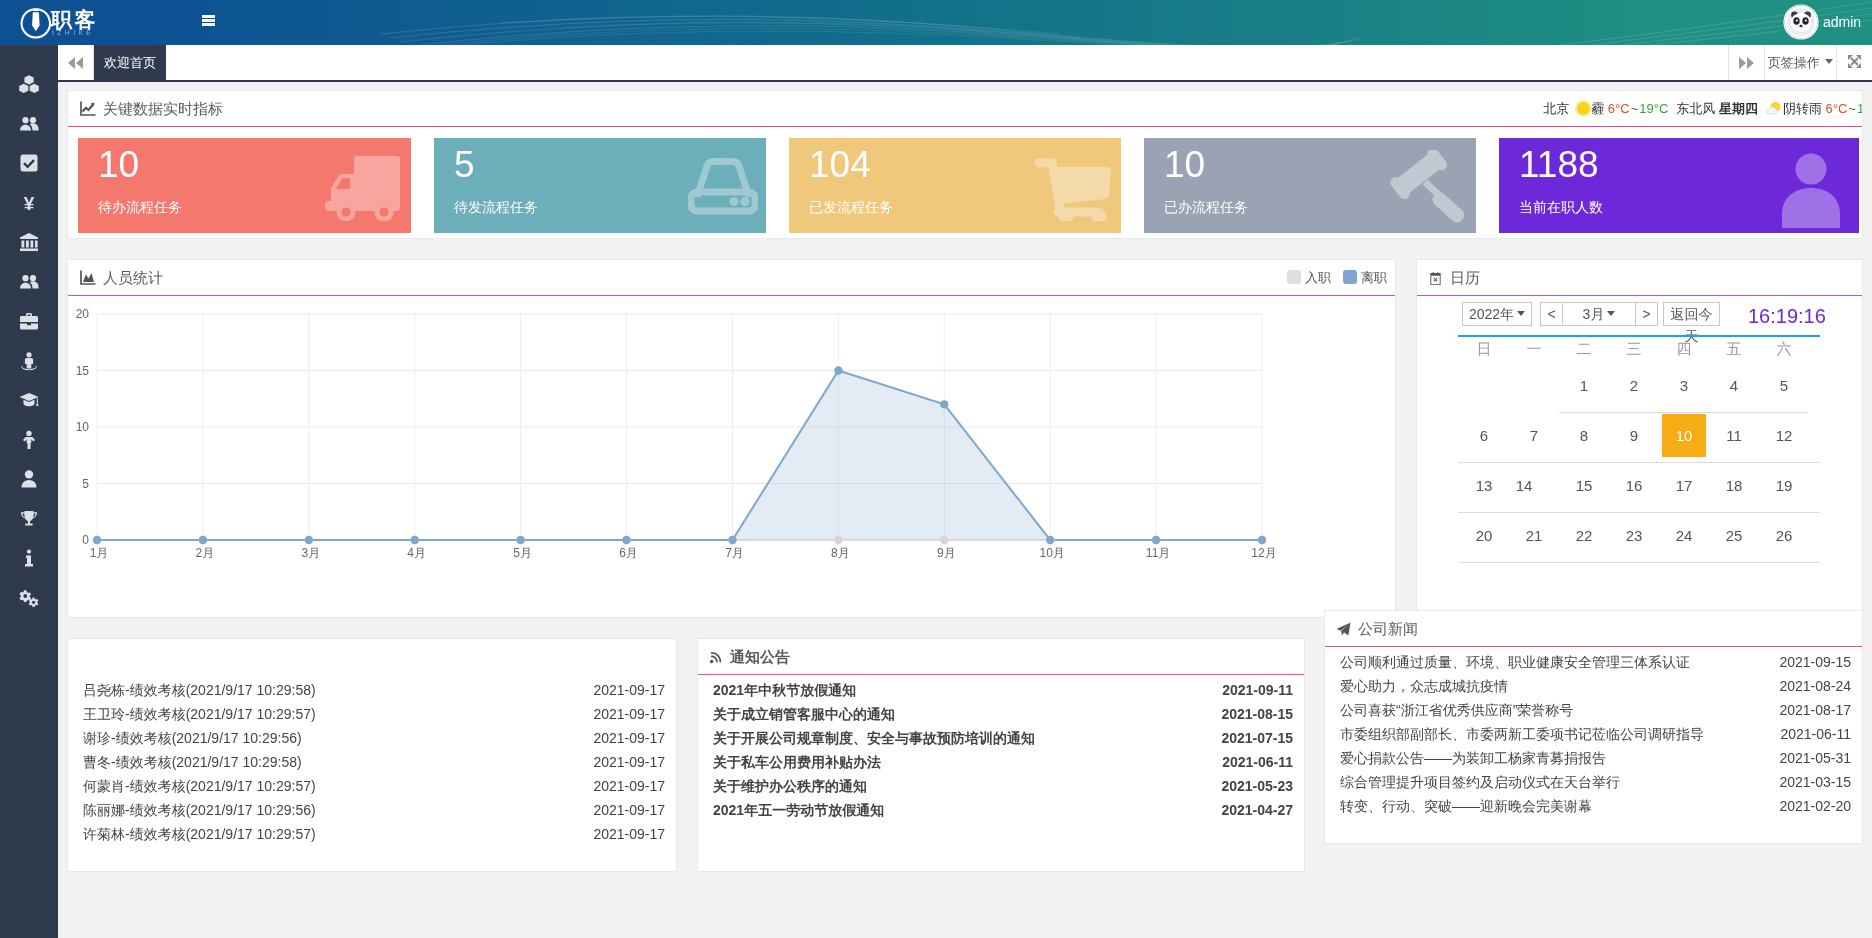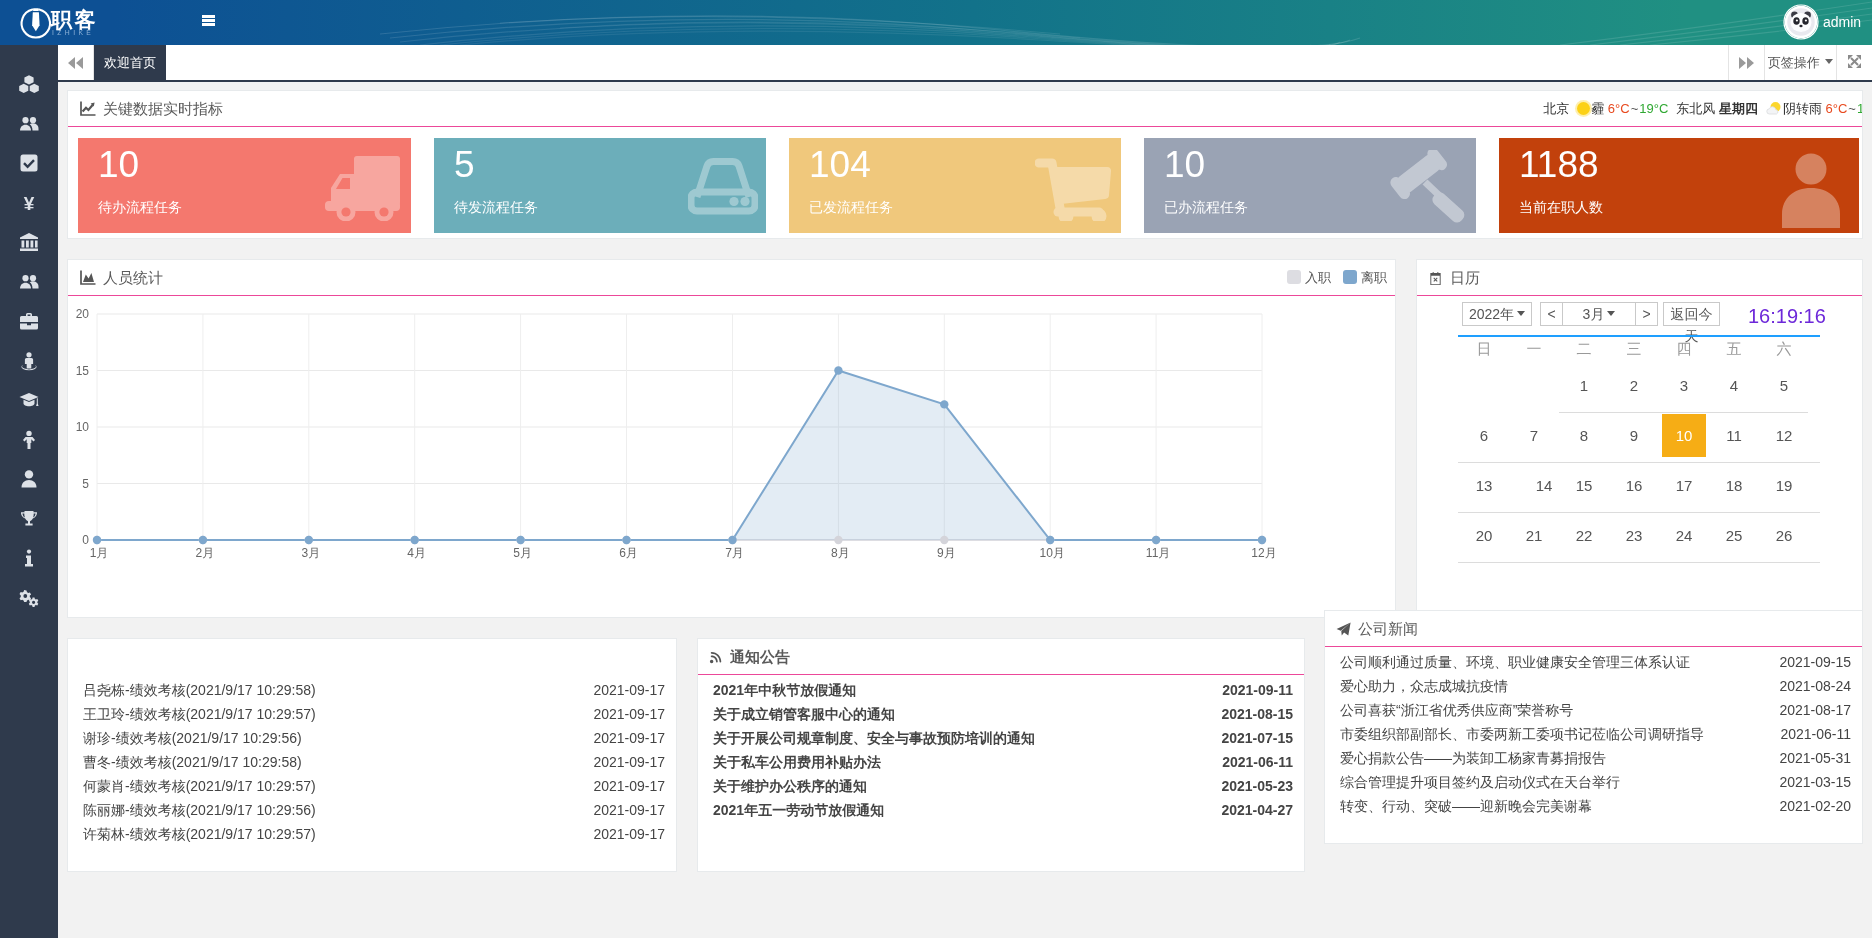--- a/index.html
+++ b/index.html
@@ -38,21 +38,21 @@
 #weather{position:absolute;right:-24px;top:0;height:36px;line-height:35px;font-size:13px;color:#333;white-space:nowrap;}
 
 .card{position:absolute;top:47px;height:95px;color:#fff;overflow:hidden;}
 .card .num{position:absolute;left:20px;top:6px;font-size:37px;}
 .card .lbl{position:absolute;left:20px;top:61px;font-size:14px;}
 .card svg{position:absolute;right:36px;top:16px;fill:rgba(255,255,255,.35);}
 #c1{left:10px;width:333px;background:#f4786e;}
 #c2{left:366px;width:332px;background:#6caeba;}
 #c3{left:721px;width:332px;background:#f0c87c;}
 #c4{left:1076px;width:332px;background:#9aa3b4;}
-#c5{left:1431px;width:360px;background:#c2410c;}
+#c5{left:1431px;width:360px;background:#6d28d9;}
 
 .legend{position:absolute;top:10px;right:8px;font-size:13px;color:#555;line-height:16px;}
 .legend .sq{display:inline-block;width:14px;height:14px;border-radius:3px;vertical-align:-2px;margin:0 4px 0 12px;}
 
 .calbtn{position:absolute;top:42px;height:24px;border:1px solid #c9c9c9;background:#fff;color:#555;font-size:14px;text-align:center;line-height:22px;}
 #caltime{position:absolute;top:45px;left:331px;font-size:20px;color:#6d28d9;}
 #calhr{position:absolute;top:75px;left:41px;width:362px;height:2px;background:#1e9fff;}
 .calrow{position:absolute;left:42px;width:350px;height:50px;}
 .calcell{position:absolute;width:50px;text-align:center;font-size:15px;color:#555;line-height:50px;}
 .calsep{position:absolute;height:1px;background:#dcdcdc;}
@@ -395,21 +395,21 @@
 <div class="calcell" style="left:0px">6</div>
 <div class="calcell" style="left:50px">7</div>
 <div class="calcell" style="left:100px">8</div>
 <div class="calcell" style="left:150px">9</div>
 <div class="calcell" style="left:203px;top:3px;width:44px;height:43px;line-height:43px;background:#f6ad15;color:#fff">10</div>
 <div class="calcell" style="left:250px">11</div>
 <div class="calcell" style="left:300px">12</div>
 </div>
 <div class="calrow" style="top:201px">
 <div class="calcell" style="left:0px">13</div>
-<div class="calcell" style="left:60px">14</div>
+<div class="calcell" style="left:40px">14</div>
 <div class="calcell" style="left:100px">15</div>
 <div class="calcell" style="left:150px">16</div>
 <div class="calcell" style="left:200px">17</div>
 <div class="calcell" style="left:250px">18</div>
 <div class="calcell" style="left:300px">19</div>
 </div>
 <div class="calrow" style="top:251px">
 <div class="calcell" style="left:0px">20</div>
 <div class="calcell" style="left:50px">21</div>
 <div class="calcell" style="left:100px">22</div>

